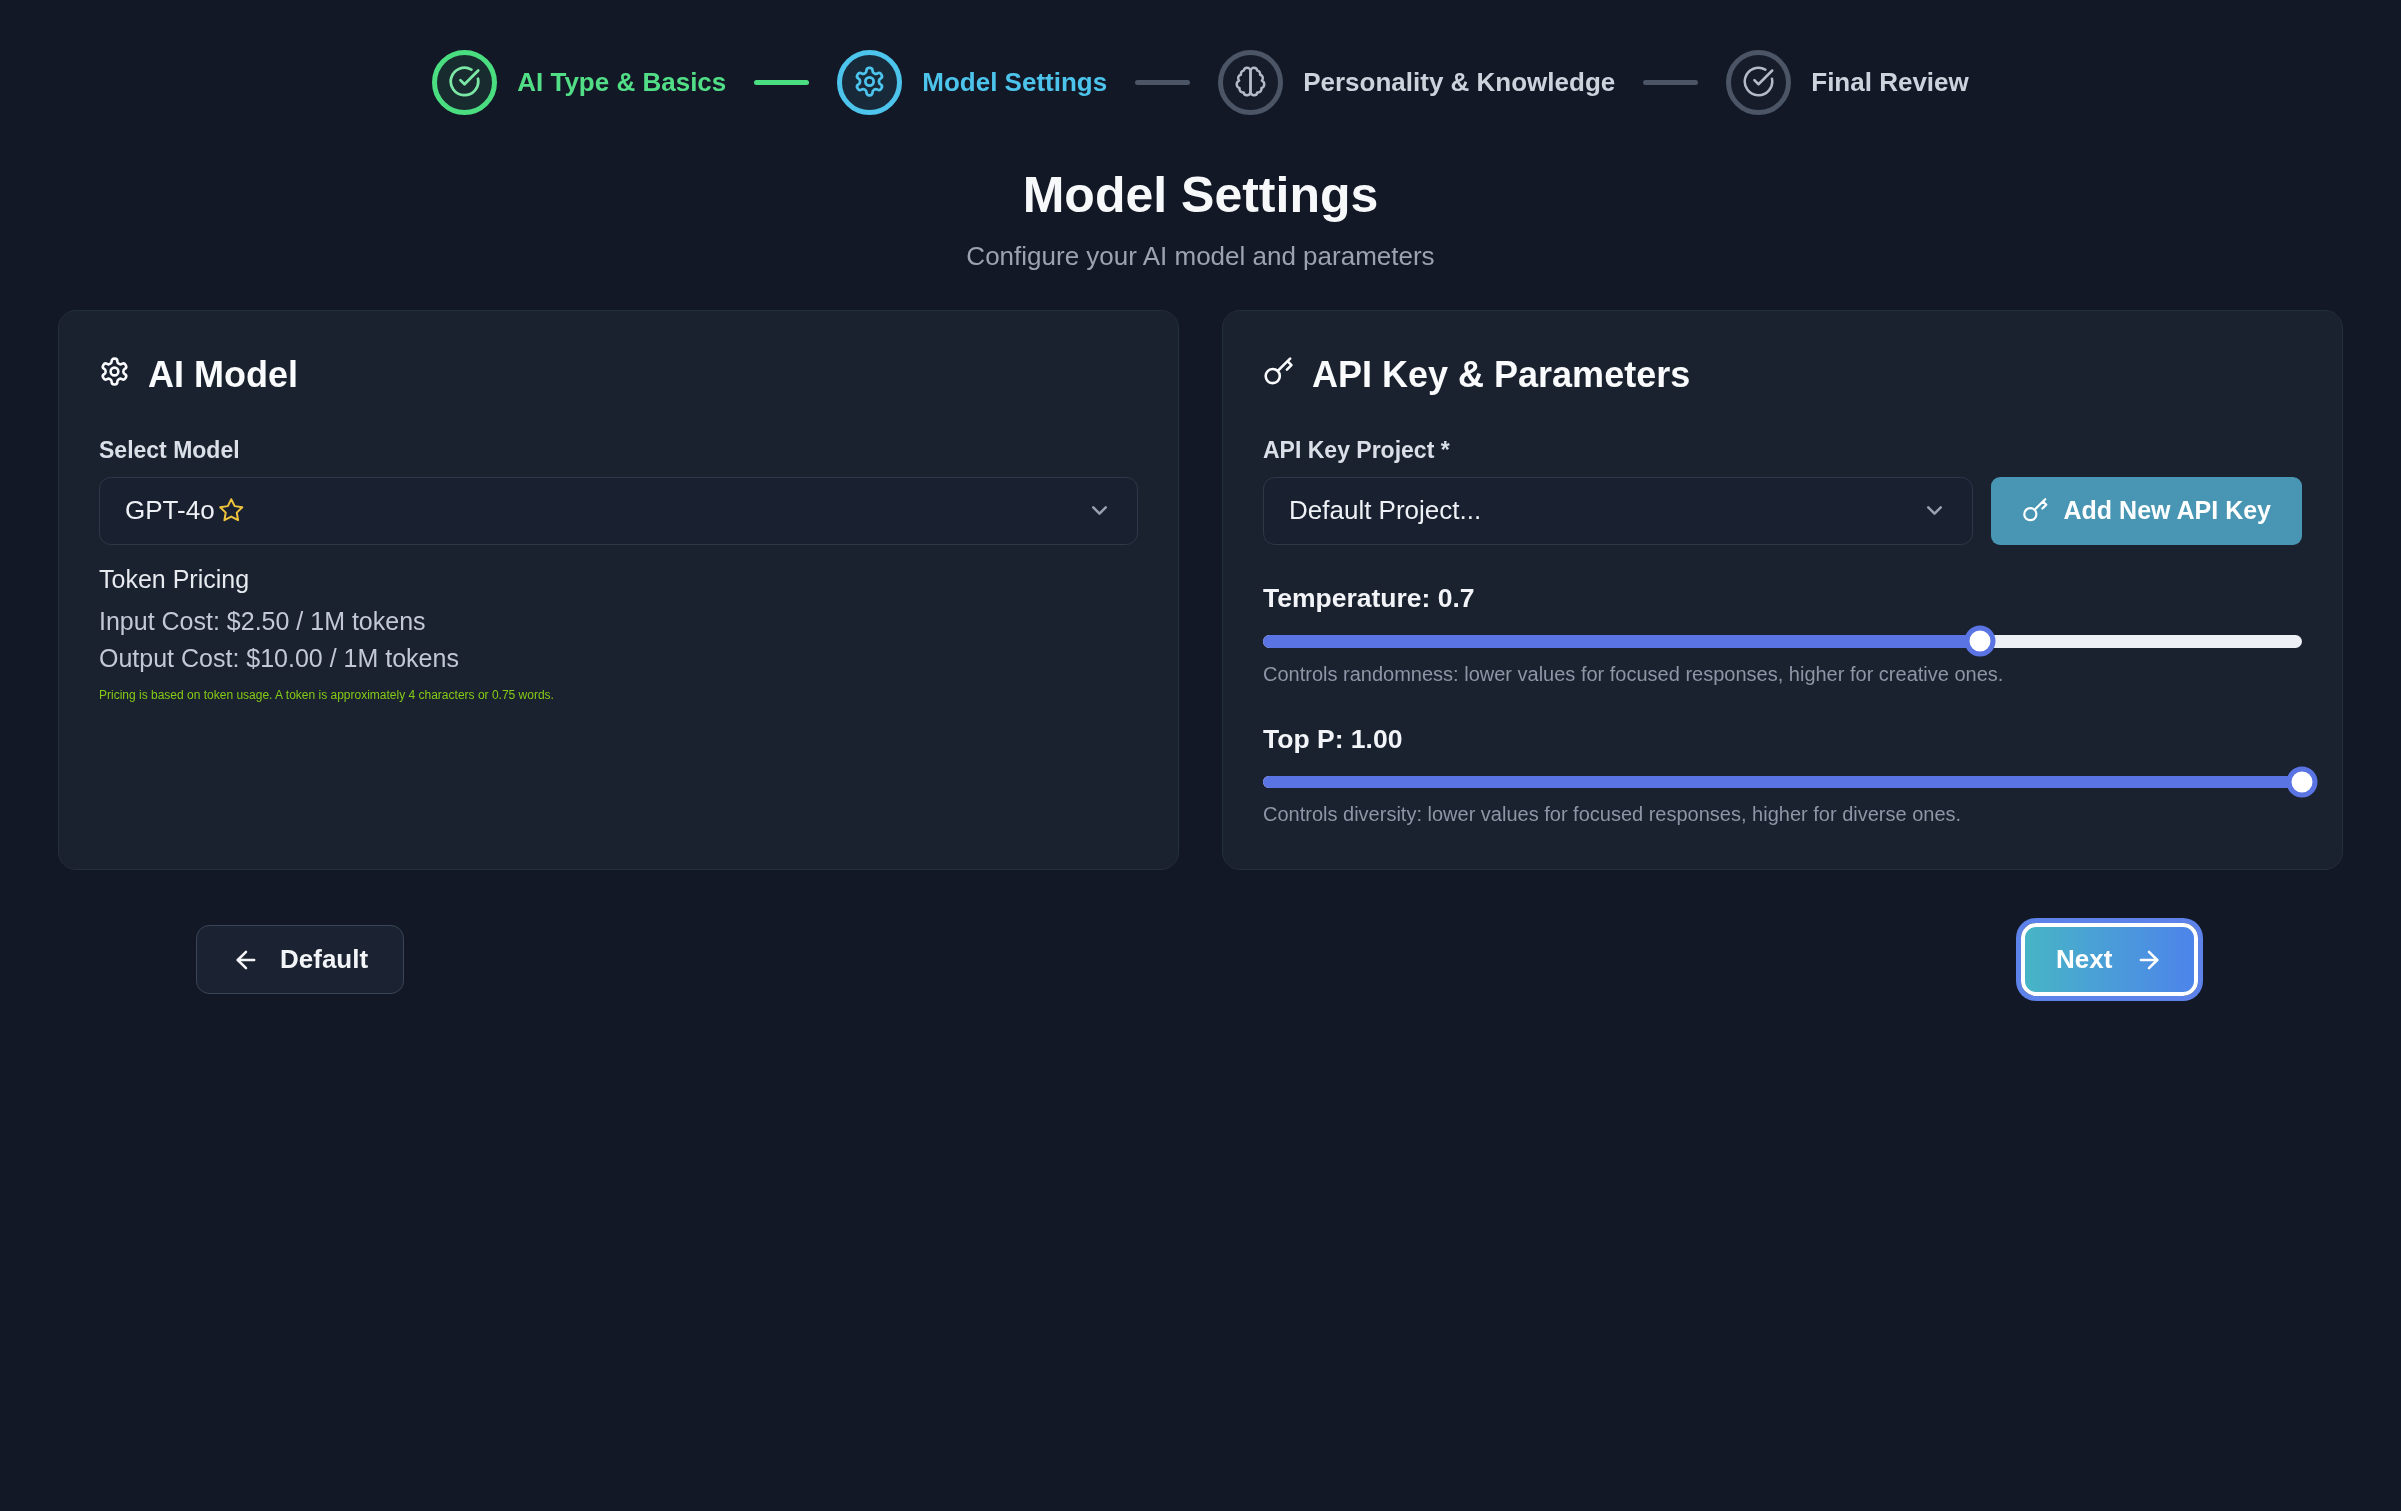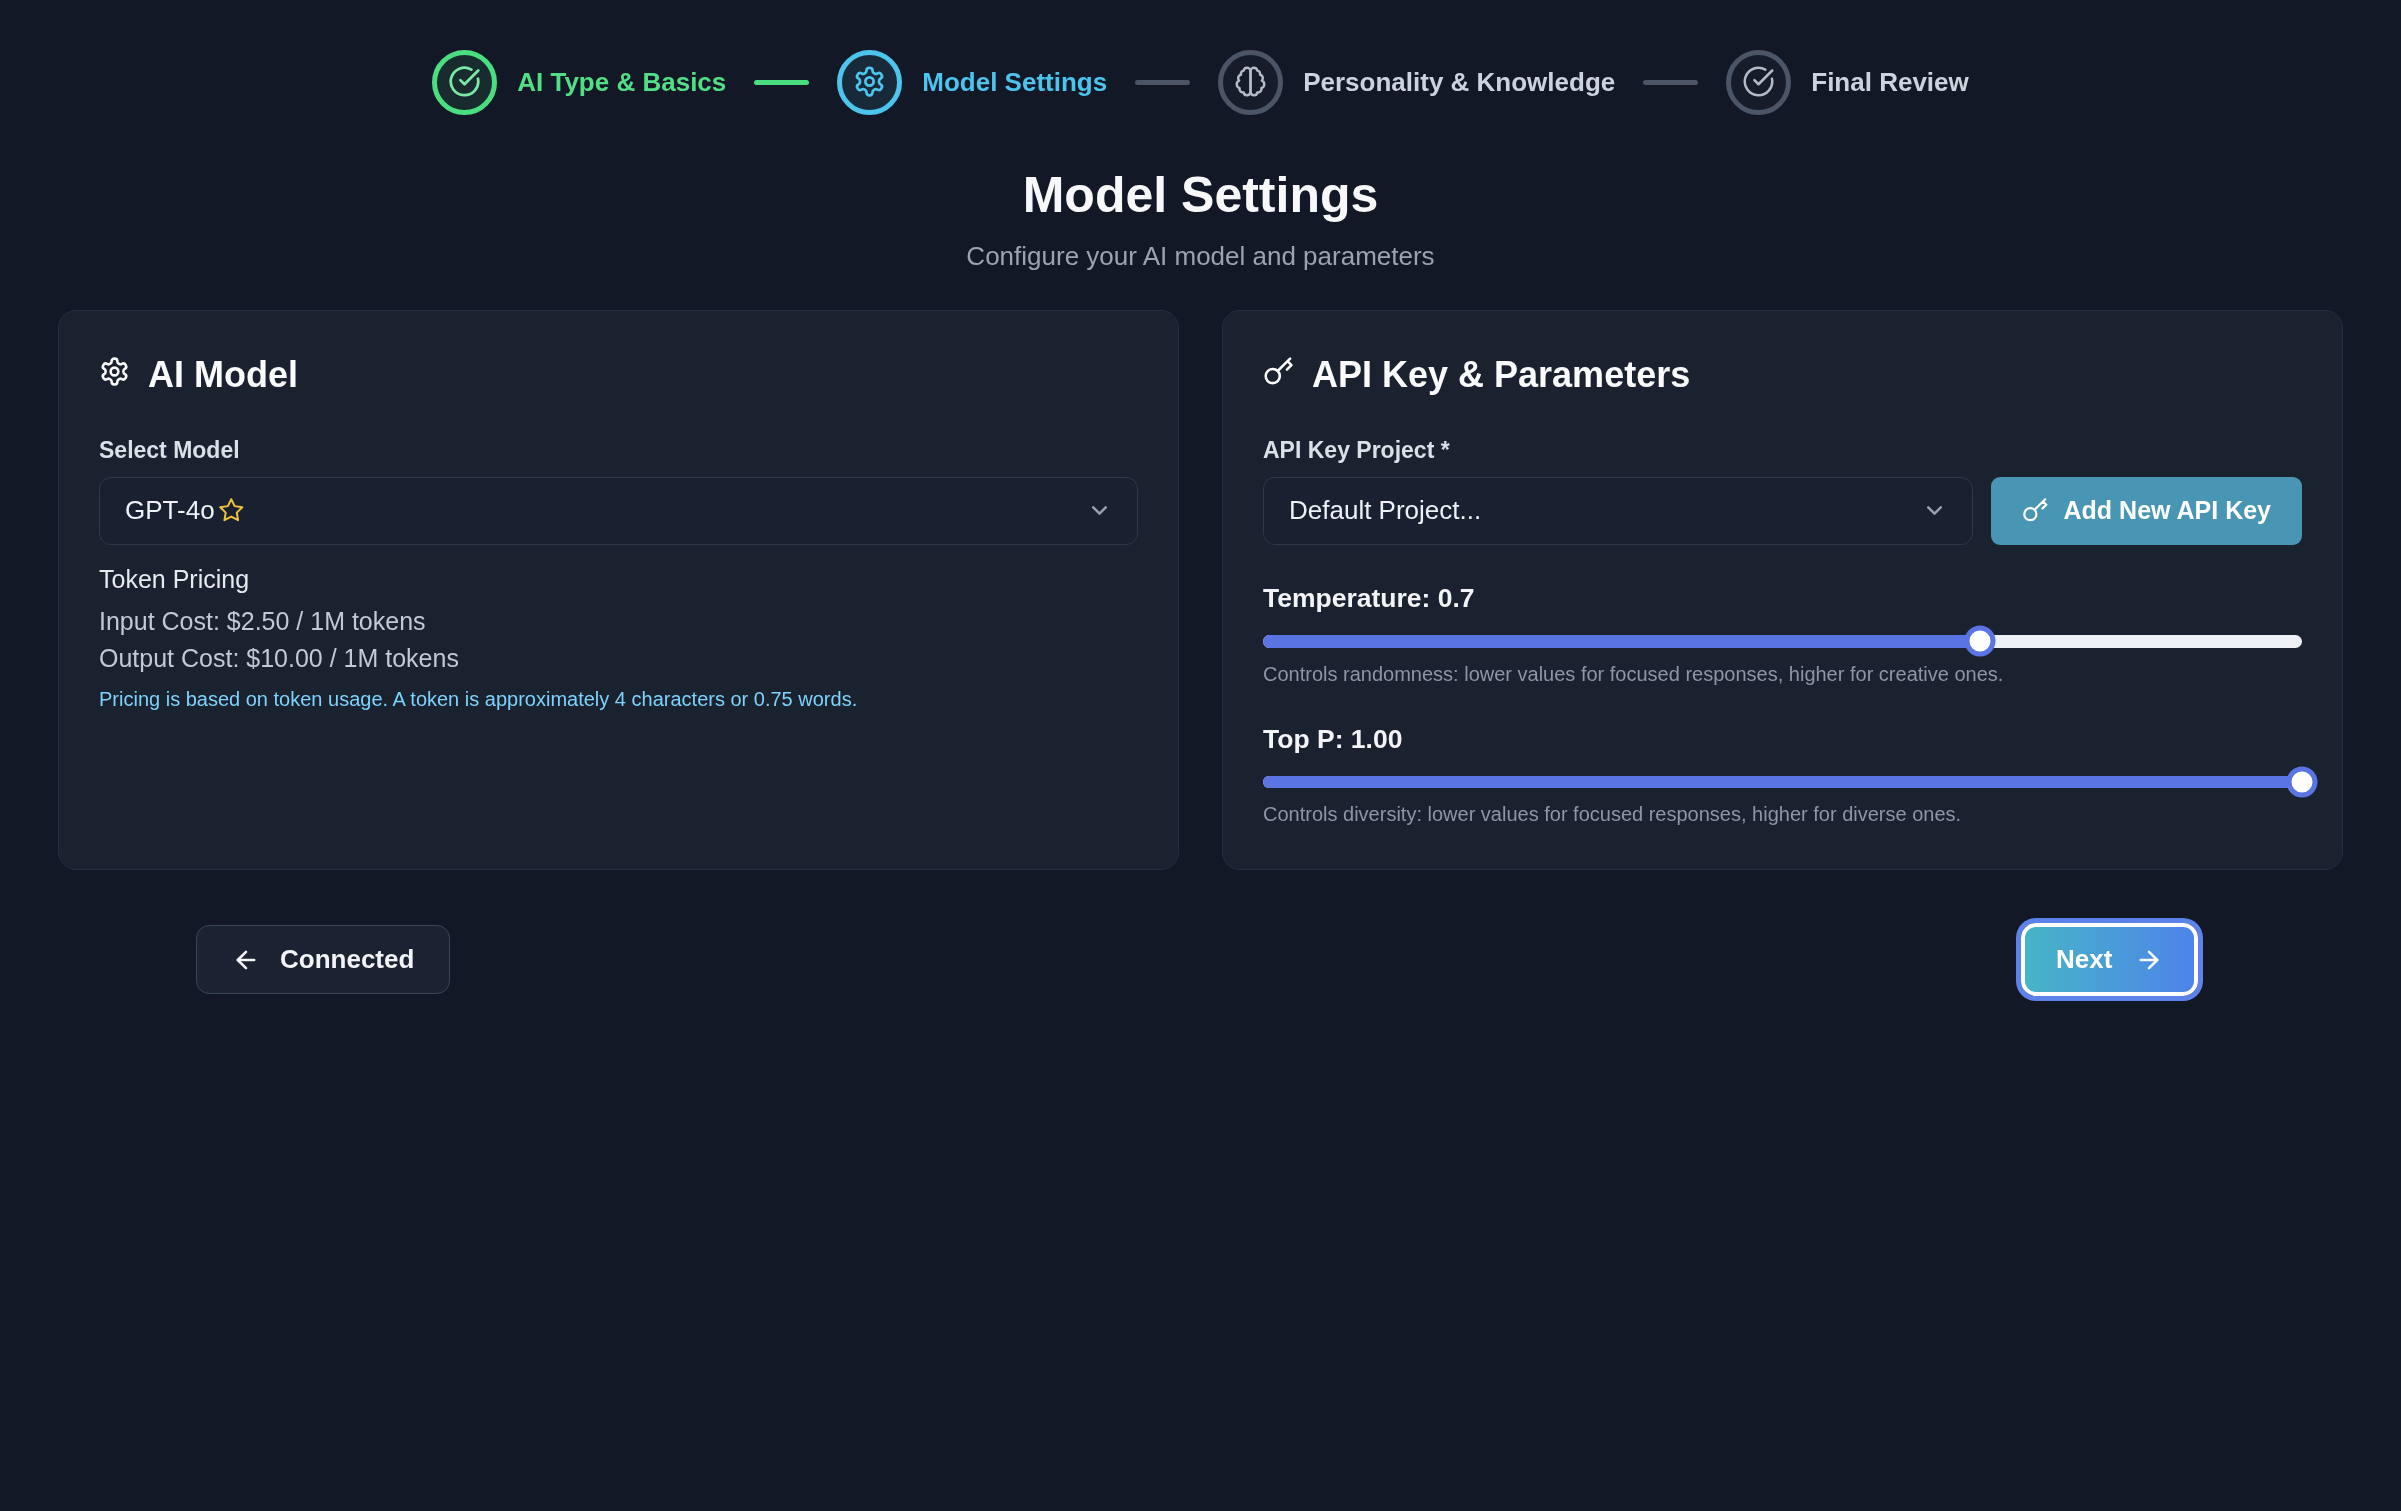--- a/index.html
+++ b/index.html
@@ -47,21 +47,21 @@
     border: 1.7px solid #2e3849; border-radius: 11.6px;
     display: flex; align-items: center; padding: 0 25px; cursor: pointer;
   }
   .select-value { font-size: 26px; color: #eef1f5; display: flex; align-items: center; }
   .select .chev { margin-left: auto; display: flex; }
 
   
   .pricing-title { margin-top: 20px; font-size: 25px; font-weight: 400; color: #e7eaef; }
   .pricing-line { margin-top: 13.2px; font-size: 25px; color: #c3c9d4; }
   .pricing-line + .pricing-line { margin-top: 8.3px; }
-  .pricing-note { margin-top: 15px; font-size: 20px; color: #7dd3fc; }
+  .pricing-note { margin-top: 15px; font-size: 12px; color: #84cc16; }
 
   
   .project-row { margin-top: 13.2px; display: flex; gap: 18px; align-items: stretch; }
   .project-row .select { flex: 1; margin-top: 0; }
   .add-key-btn {
     flex: none; display: flex; align-items: center; gap: 15px;
     background: #4896b3; color: #fff; font-family: inherit;
     font-size: 25px; font-weight: 700; border: none; border-radius: 9px;
     padding: 0 31px; height: 68px; cursor: pointer; white-space: nowrap;
   }
@@ -250,21 +250,21 @@
 </main>
 
 <footer class="actions">
   <button class="prev-btn">
     <span style="display:flex;">
       <svg width="28" height="28" viewBox="0 0 24 24" fill="none" stroke="#f2f4f7" stroke-width="2.2" stroke-linecap="round" stroke-linejoin="round">
           <path d="M19 12H5"></path>
           <path d="m12 19-7-7 7-7"></path>
         </svg>
     </span>
-    <span>Connected</span>
+    <span>Default</span>
   </button>
   <button class="next-btn">
     <span>Next</span>
     <span style="display:flex;">
       <svg width="28" height="28" viewBox="0 0 24 24" fill="none" stroke="#ffffff" stroke-width="2.2" stroke-linecap="round" stroke-linejoin="round">
           <path d="M5 12h14"></path>
           <path d="m12 5 7 7-7 7"></path>
         </svg>
     </span>
   </button>

